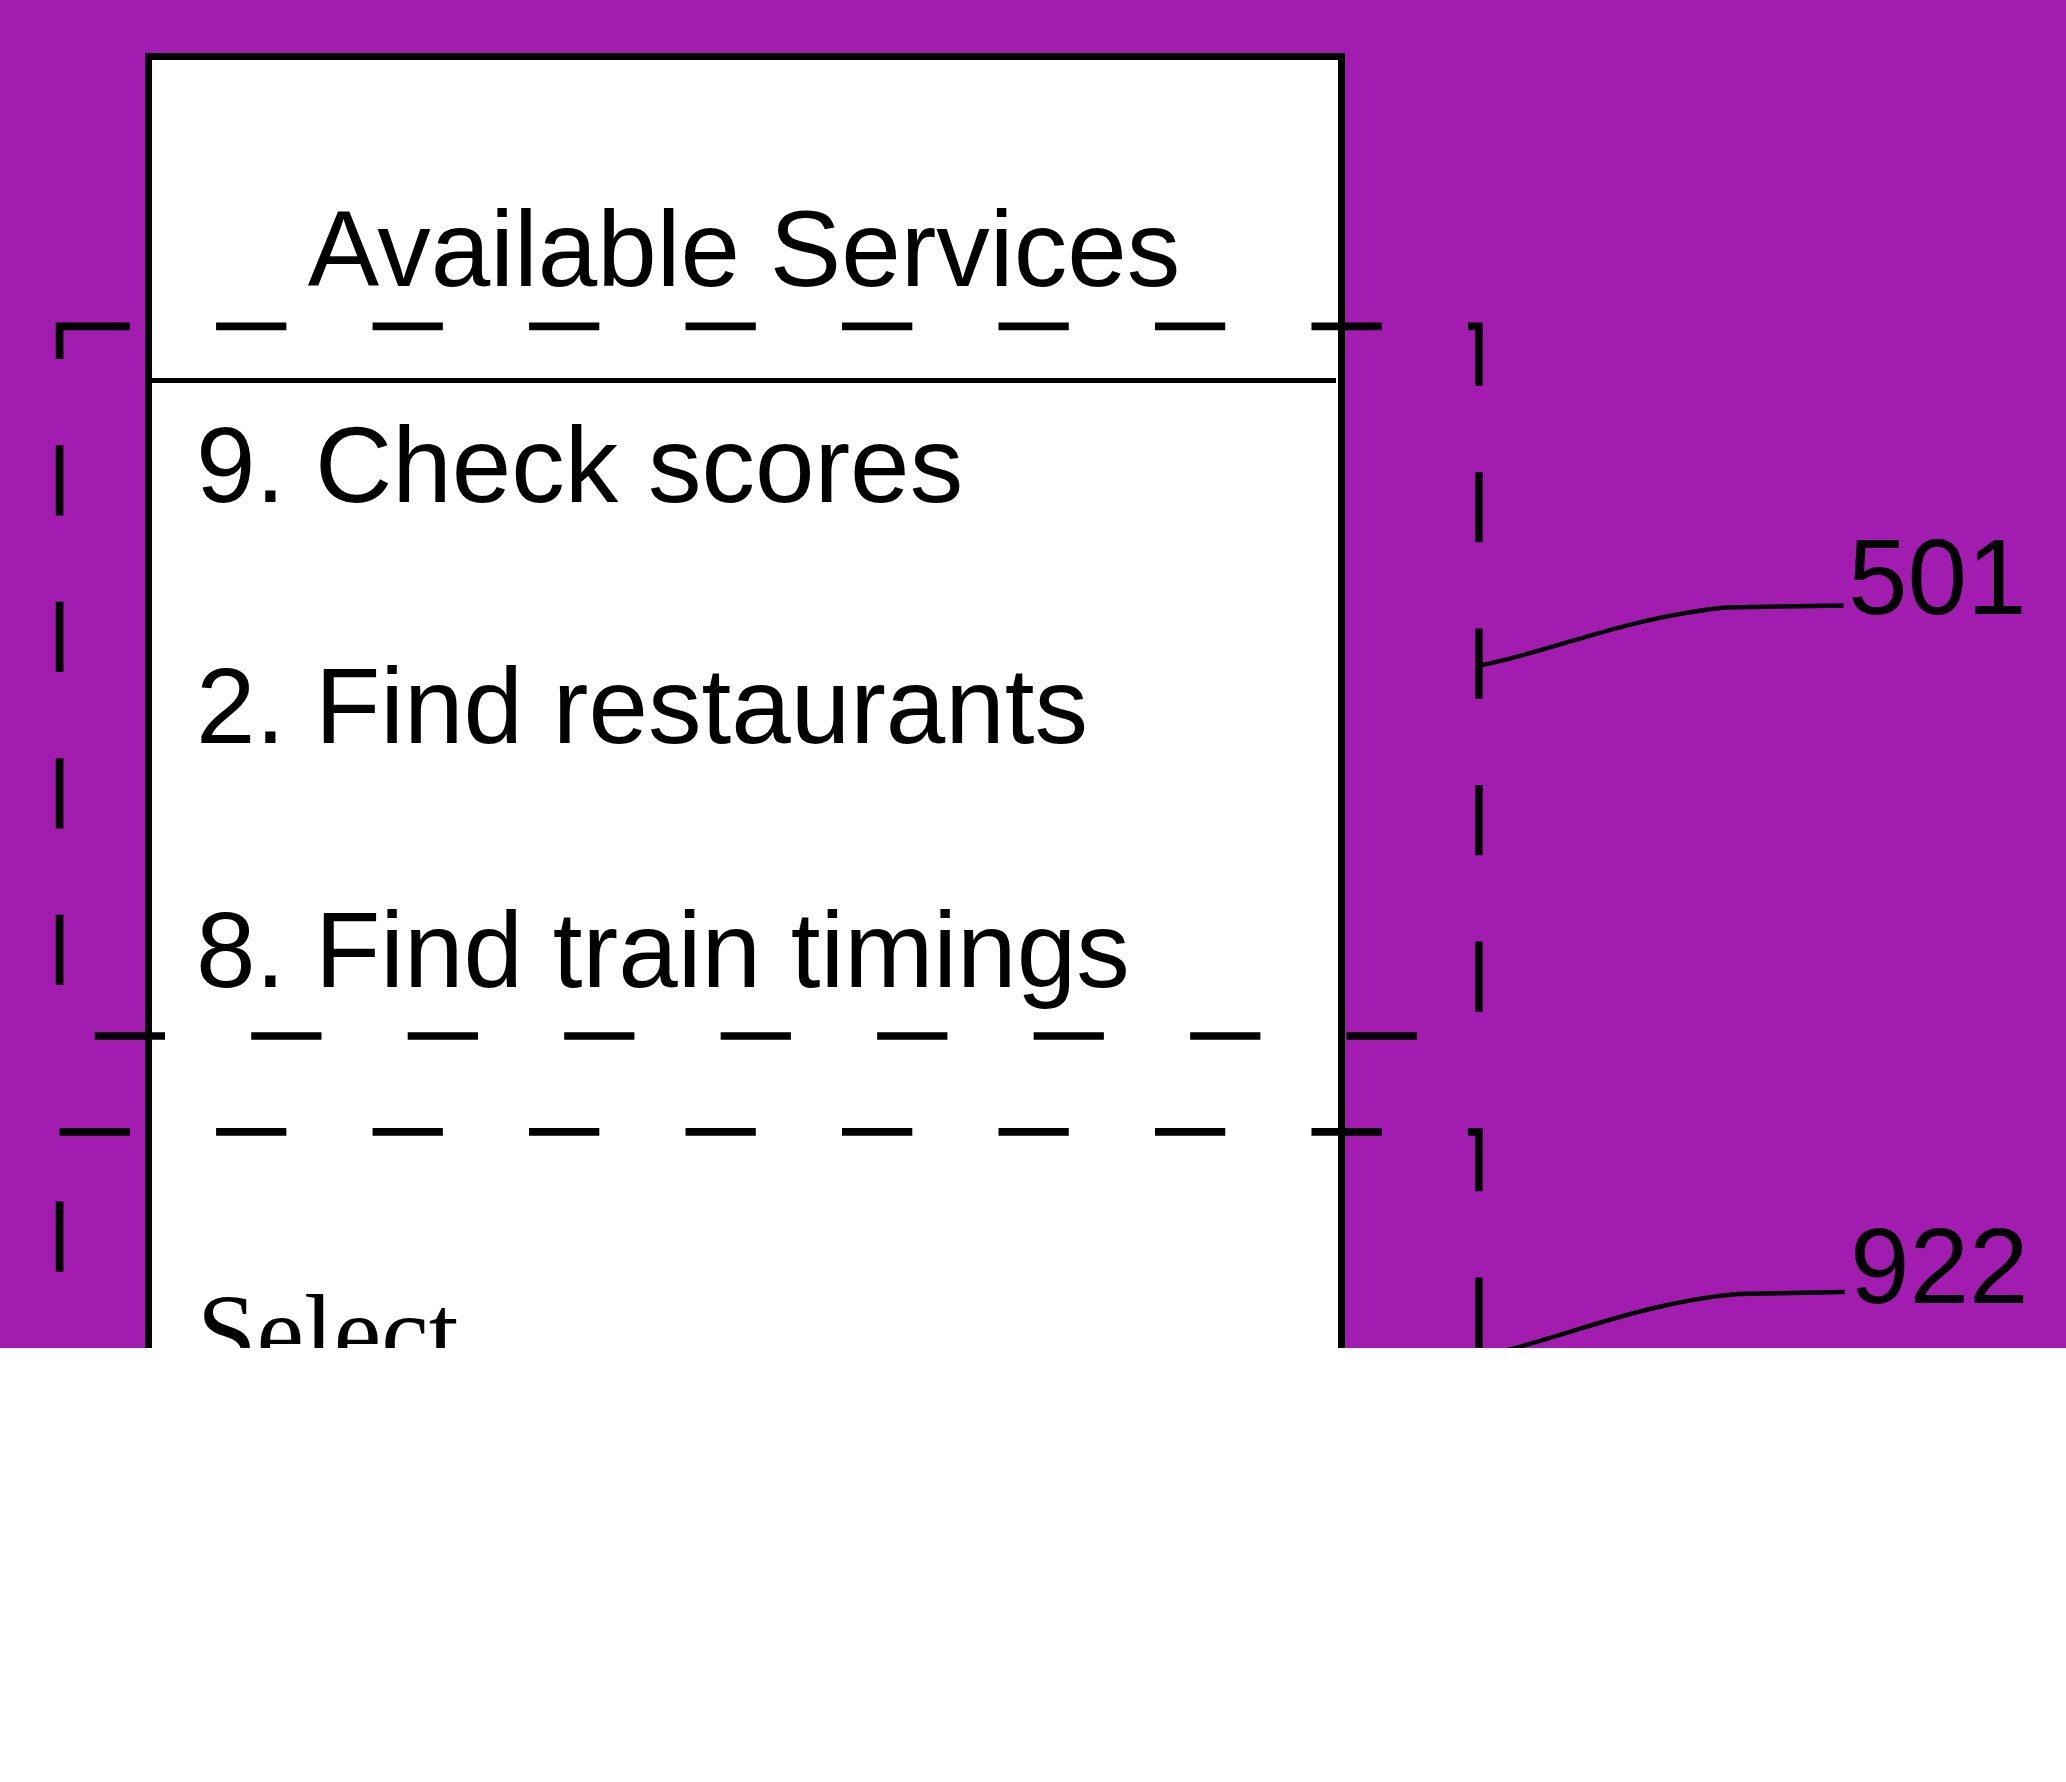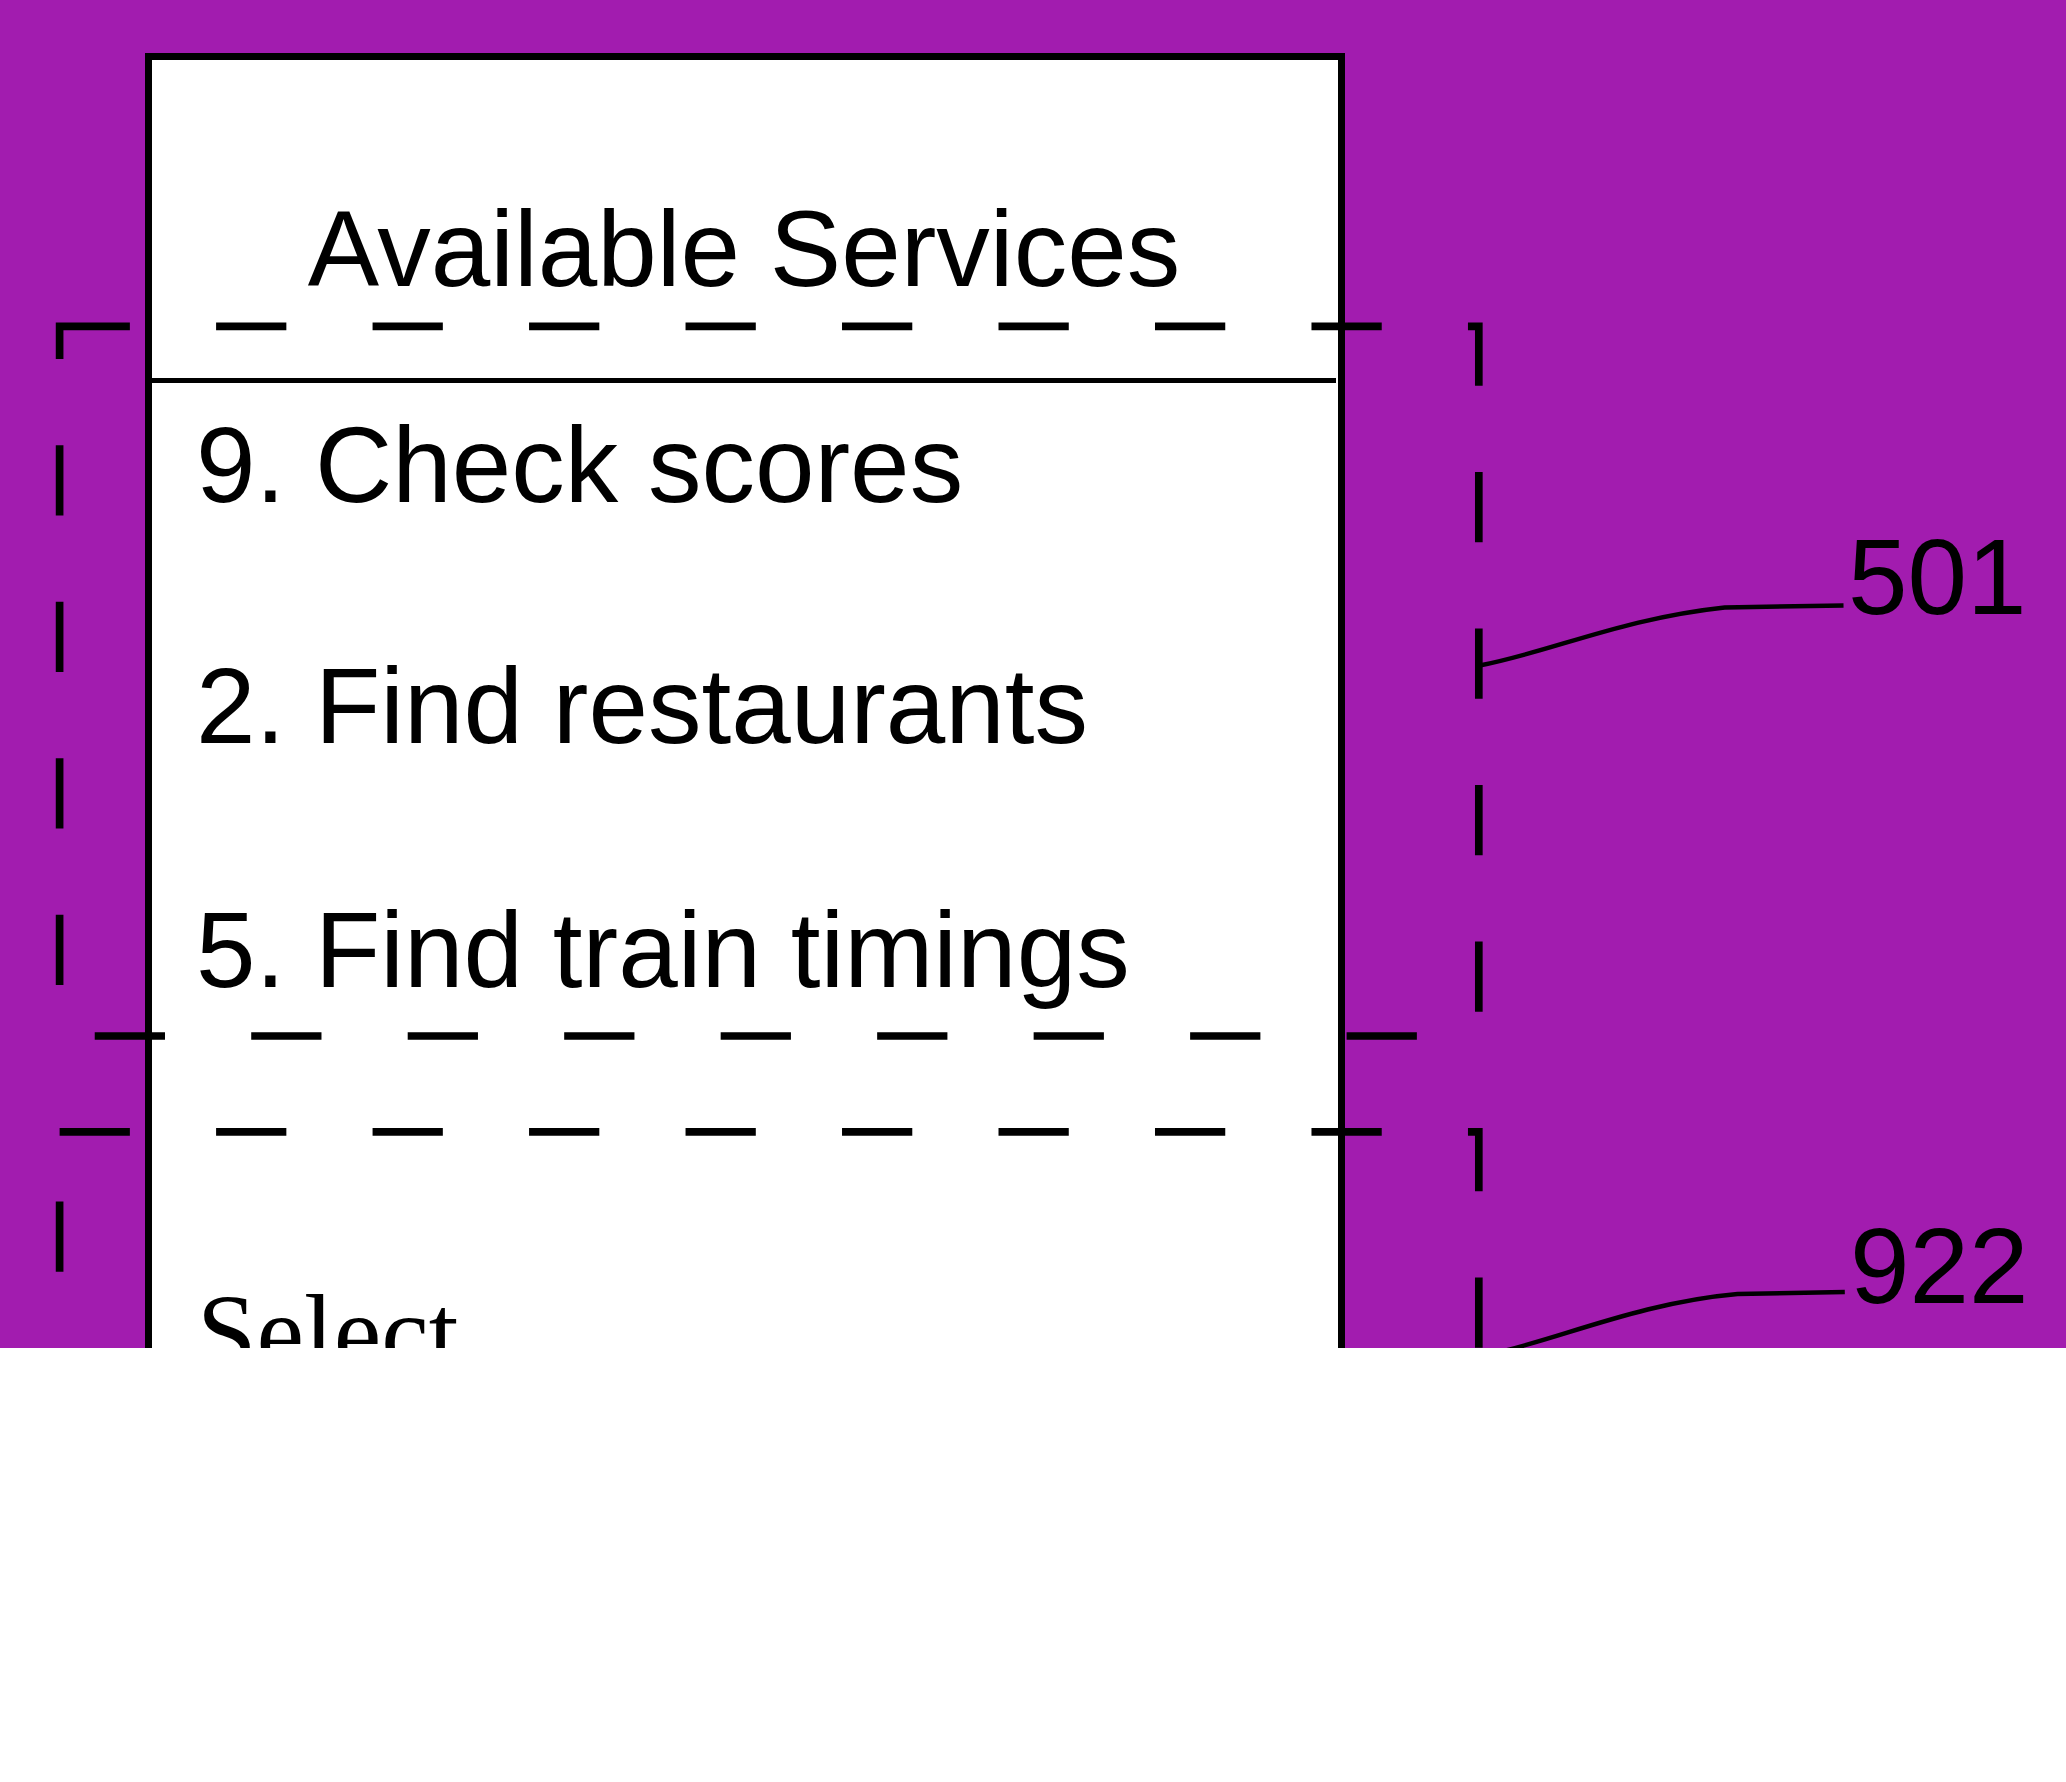--- a/index.html
+++ b/index.html
@@ -103,21 +103,21 @@
 
   <div class="screen">
     <div class="screen-title">Available Services</div>
 
     <div class="separator"></div>
 
     <div class="menu-item item-1">9. Check scores</div>
 
     <div class="menu-item item-2">2. Find restaurants</div>
 
-    <div class="menu-item item-3">5. Find train timings</div>
+    <div class="menu-item item-3">8. Find train timings</div>
 
     <div class="softkey softkey-left">Select</div>
 
   </div>
 
   <svg class="overlay" viewBox="0 0 3234 2790" xmlns="http://www.w3.org/2000/svg">
     <rect x="93" y="511" width="2222" height="1111" fill="none" stroke="#000000" stroke-width="12" stroke-dasharray="110 135"></rect>
     <rect x="93" y="1772" width="2222" height="705" fill="none" stroke="#000000" stroke-width="12" stroke-dasharray="110 135"></rect>
     <path d="M 2316 1042 C 2430 1020 2540 968 2700 951 L 2886 948" fill="none" stroke="#000000" stroke-width="7"></path>
     <path d="M 2316 2124 C 2430 2102 2560 2040 2720 2026 L 2888 2023" fill="none" stroke="#000000" stroke-width="7"></path>

